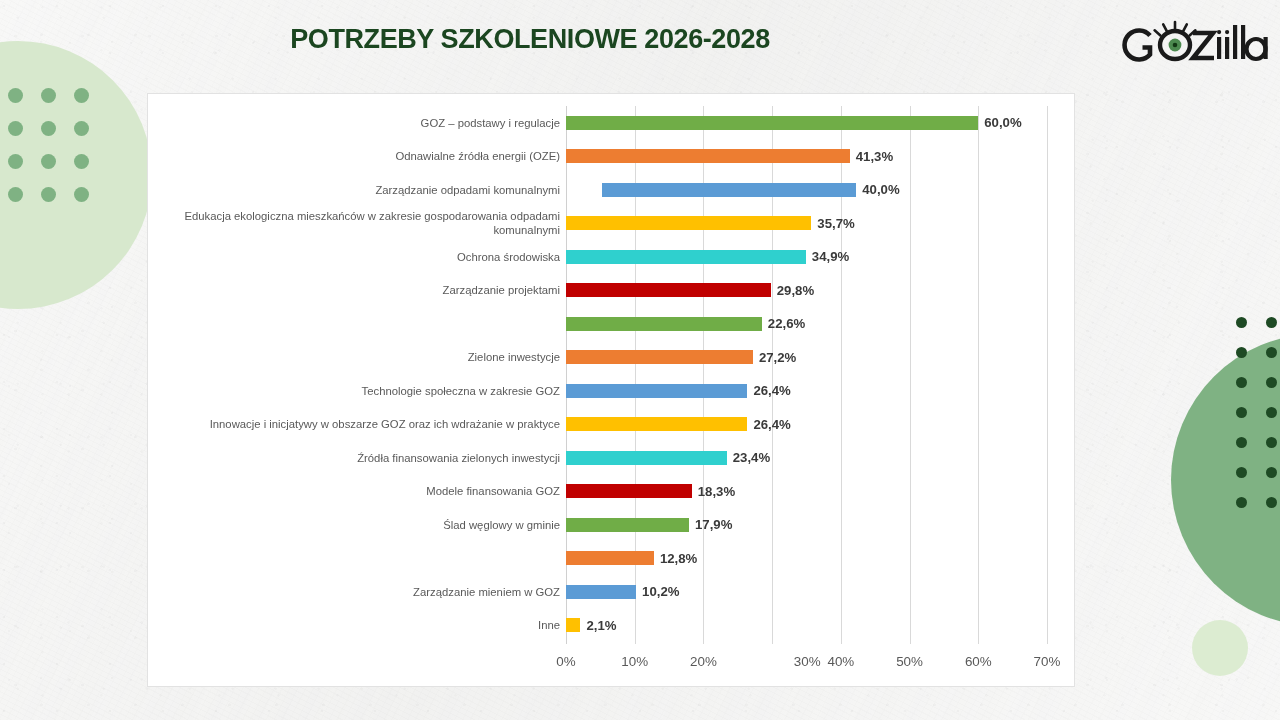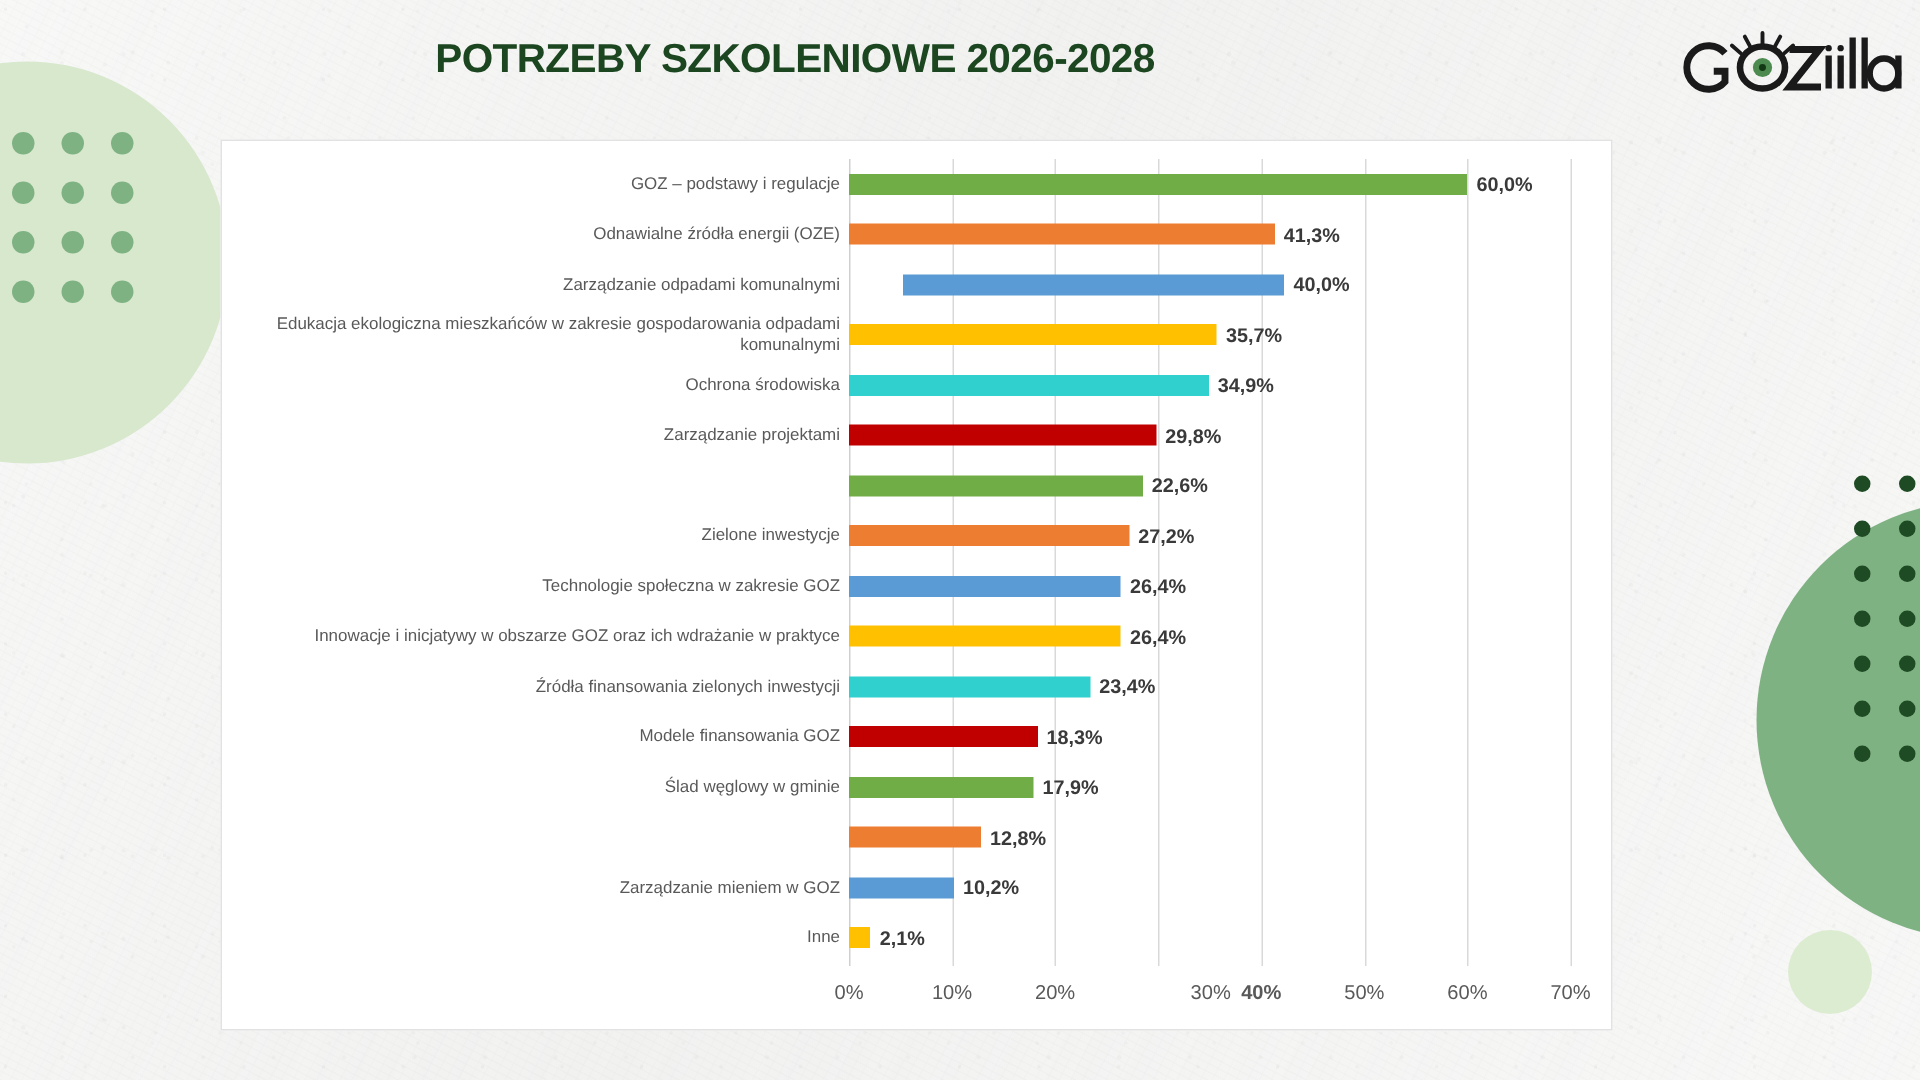--- a/index.html
+++ b/index.html
@@ -310,19 +310,19 @@
             <div class="bar" style="width: 3%; background: rgb(255, 192, 0);"></div>
             <div class="bar-value">2,1%</div>
           </div>
         </div>
     </div>
     <div id="xaxis">
         <span class="xtick" style="left: 0%;">0%</span>
         <span class="xtick" style="left: 14.2857%; text-align: center;">10%</span>
         <span class="xtick" style="left: 28.5714%;">20%</span>
         <span class="xtick" style="left: 42.8571%; margin-left: 35px;">30%</span>
-        <span class="xtick" style="left: 57.1429%; font-weight: bold;">40%</span>
+        <span class="xtick" style="left: 57.1429%;">40%</span>
         <span class="xtick" style="left: 71.4286%;">50%</span>
         <span class="xtick" style="left: 85.7143%;">60%</span>
         <span class="xtick" style="left: 100%;">70%</span>
       </div>
   </div>
 </div>
 
 </body></html>

